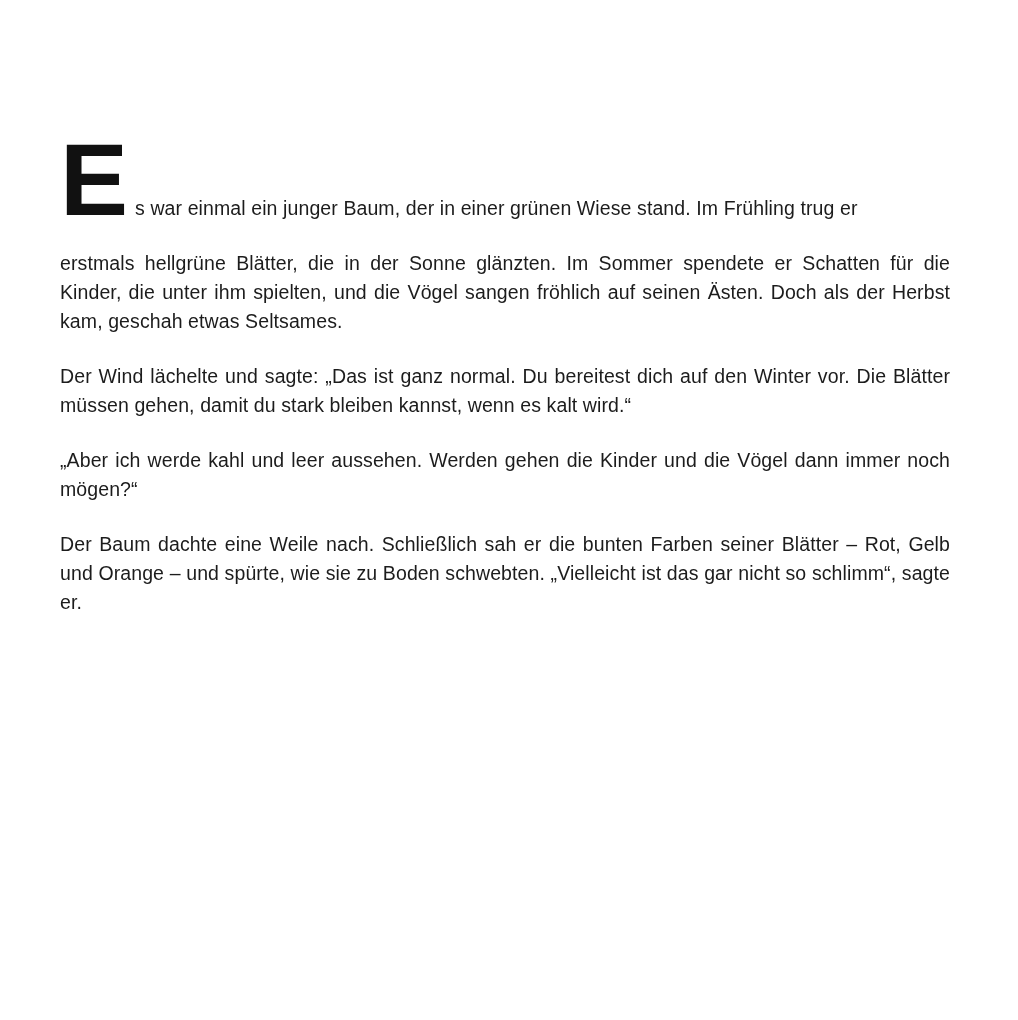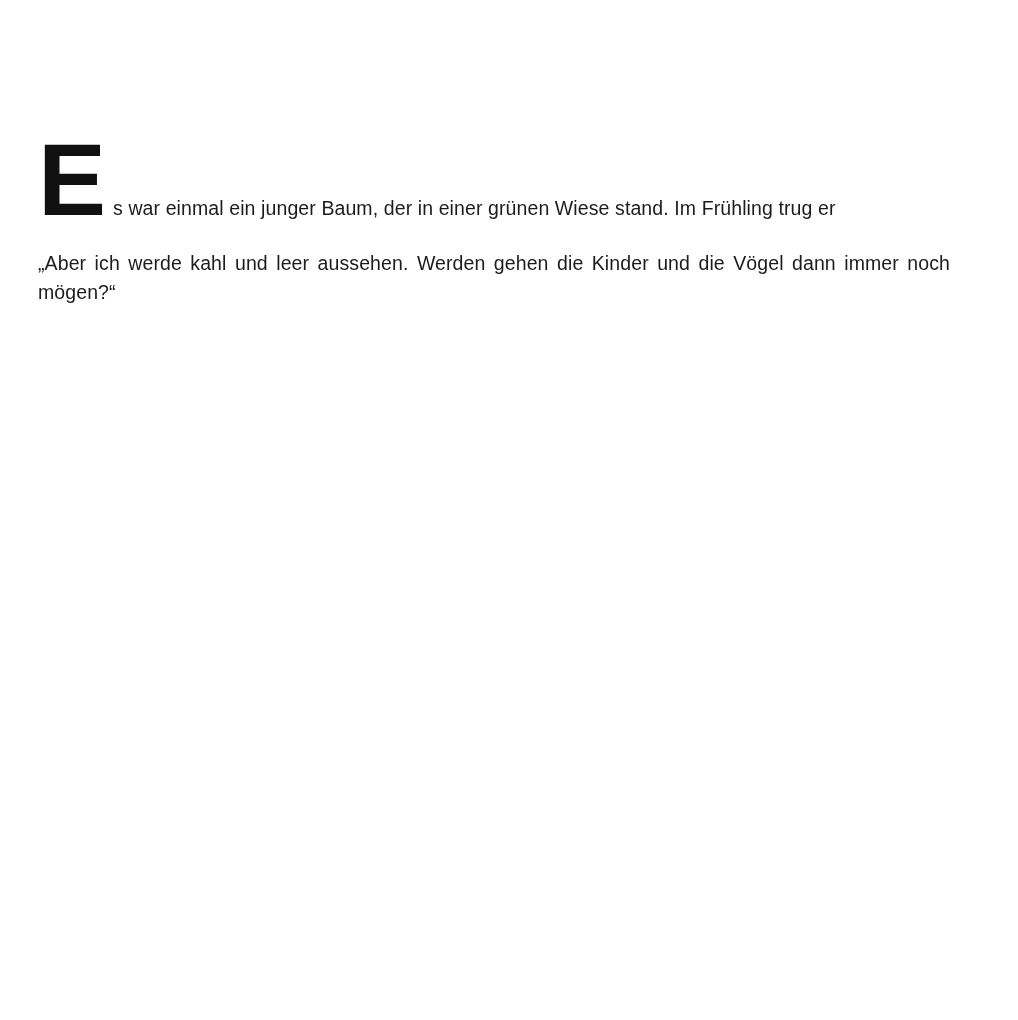--- a/index.html
+++ b/index.html
@@ -7,21 +7,21 @@
     padding: 0;
     background: #ffffff;
   }
   .page {
     position: relative;
     width: 1018px;
     height: 872px;
     margin: 0 auto;
     background: #ffffff;
     box-sizing: border-box;
-    padding: 180px 68px 0 38px;
+    padding: 180px 68px 0 60px;
     font-family: "Liberation Sans", "DejaVu Sans", sans-serif;
     color: #1c1c1c;
     overflow: hidden;
   }
   .body-text {
     font-size: 19.5px;
     line-height: 29px;
     letter-spacing: 0.1px;
   }
   p.para, p.opening {
@@ -53,18 +53,21 @@
   }
 </style>
 </head>
 <body>
 
 <div class="page">
   <div class="body-text">
 
     <p class="opening"><span class="dropcap">E</span><span>s war einmal ein junger Baum, der in einer grünen Wiese stand. Im Frühling trug er</span></p>
 
+    <p class="para">erstmals hellgrüne Blätter, die in der Sonne glänzten. Im Sommer spendete er Schatten für die Kinder, die unter ihm spielten, und die Vögel sangen fröhlich auf seinen Ästen. Doch als der Herbst kam, geschah etwas Seltsames.</p>
+    <p class="para">Der Wind lächelte und sagte: „Das ist ganz normal. Du bereitest dich auf den Winter vor. Die Blätter müssen gehen, damit du stark bleiben kannst, wenn es kalt wird.“</p>
     <p class="para">„Aber ich werde kahl und leer aussehen. Werden gehen die Kinder und die Vögel dann immer noch mögen?“</p>
+    <p class="para">Der Baum dachte eine Weile nach. Schließlich sah er die bunten Farben seiner Blätter – Rot, Gelb und Orange – und spürte, wie sie zu Boden schwebten. „Vielleicht ist das gar nicht so schlimm“, sagte er.</p>
 
   </div>
 
   <div class="pagenum">11</div>
 </div>
 
 </body></html>

